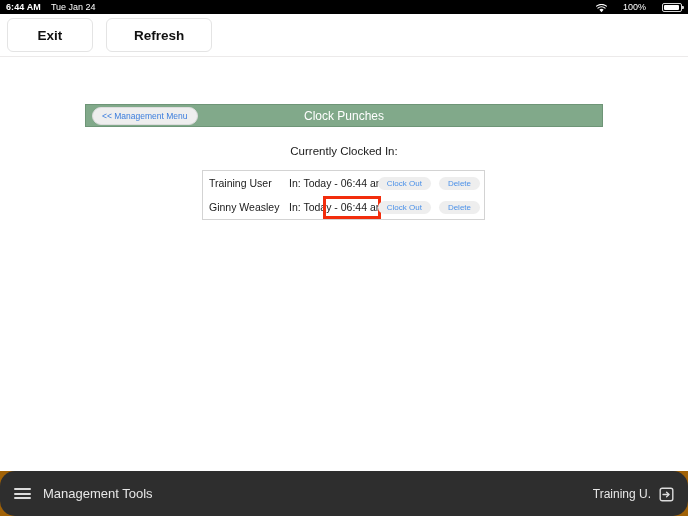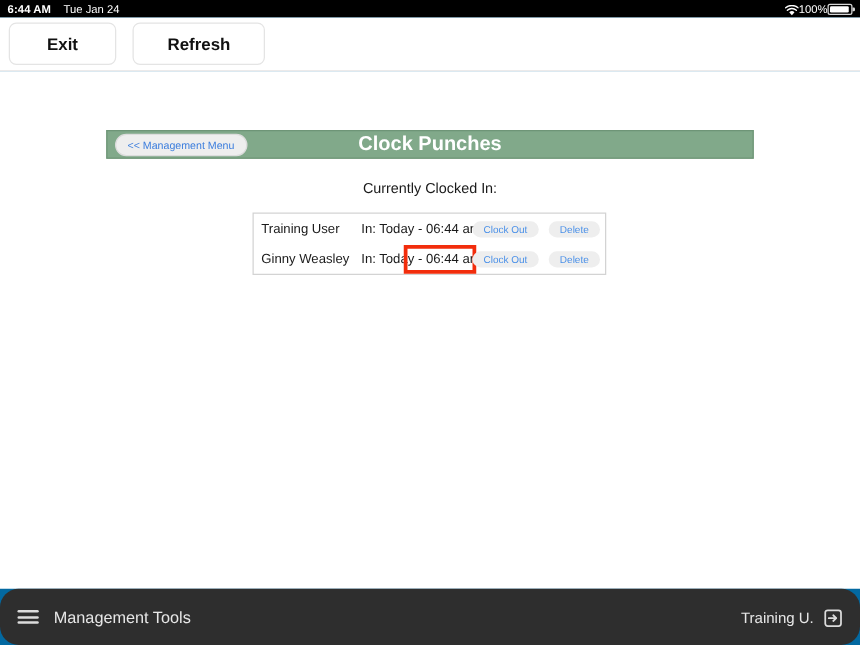--- a/index.html
+++ b/index.html
@@ -10,40 +10,40 @@
     width: 688px;
     height: 516px;
     background: #ffffff;
     font-family: "Liberation Sans", sans-serif;
     overflow: hidden;
   }
   #app {
     position: relative;
     width: 688px;
     height: 516px;
-    background: #0369a1;
+    background: #a16207;
   }
 
   
   .status-bar {
     position: absolute;
     top: 0; left: 0;
     width: 688px;
     height: 14px;
     background: #000000;
     color: #ffffff;
     font-size: 9px;
     display: flex;
     align-items: center;
     justify-content: space-between;
     padding: 0 6px;
     box-sizing: border-box;
   }
   .status-left { display: flex; align-items: center; gap: 10px; }
-  .status-right { display: flex; align-items: center; gap: 0; }
+  .status-right { display: flex; align-items: center; gap: 16px; }
   .status-time { font-weight: bold; letter-spacing: 0.1px; }
   .status-date { font-weight: normal; }
   .wifi-icon { display: inline-block; width: 11px; height: 9px; position: relative; top: 1px; }
   .battery-pct { font-size: 9px; }
   .battery-icon {
     display: inline-block;
     width: 20px; height: 9px;
     border: 1px solid #d8d8d8;
     border-radius: 2px;
     position: relative;
@@ -125,22 +125,22 @@
     align-items: center;
     font-size: 8.5px;
     color: #3b7ddd;
     cursor: pointer;
     white-space: nowrap;
   }
   .header-title {
     position: absolute;
     left: 0; right: 0;
     text-align: center;
-    font-size: 16px;
-    font-weight: bold;
+    font-size: 12px;
+    font-weight: normal;
     color: #ffffff;
     pointer-events: none;
   }
 
   .section-label {
     position: absolute;
     top: 88px;
     left: 0;
     width: 688px;
     text-align: center;

